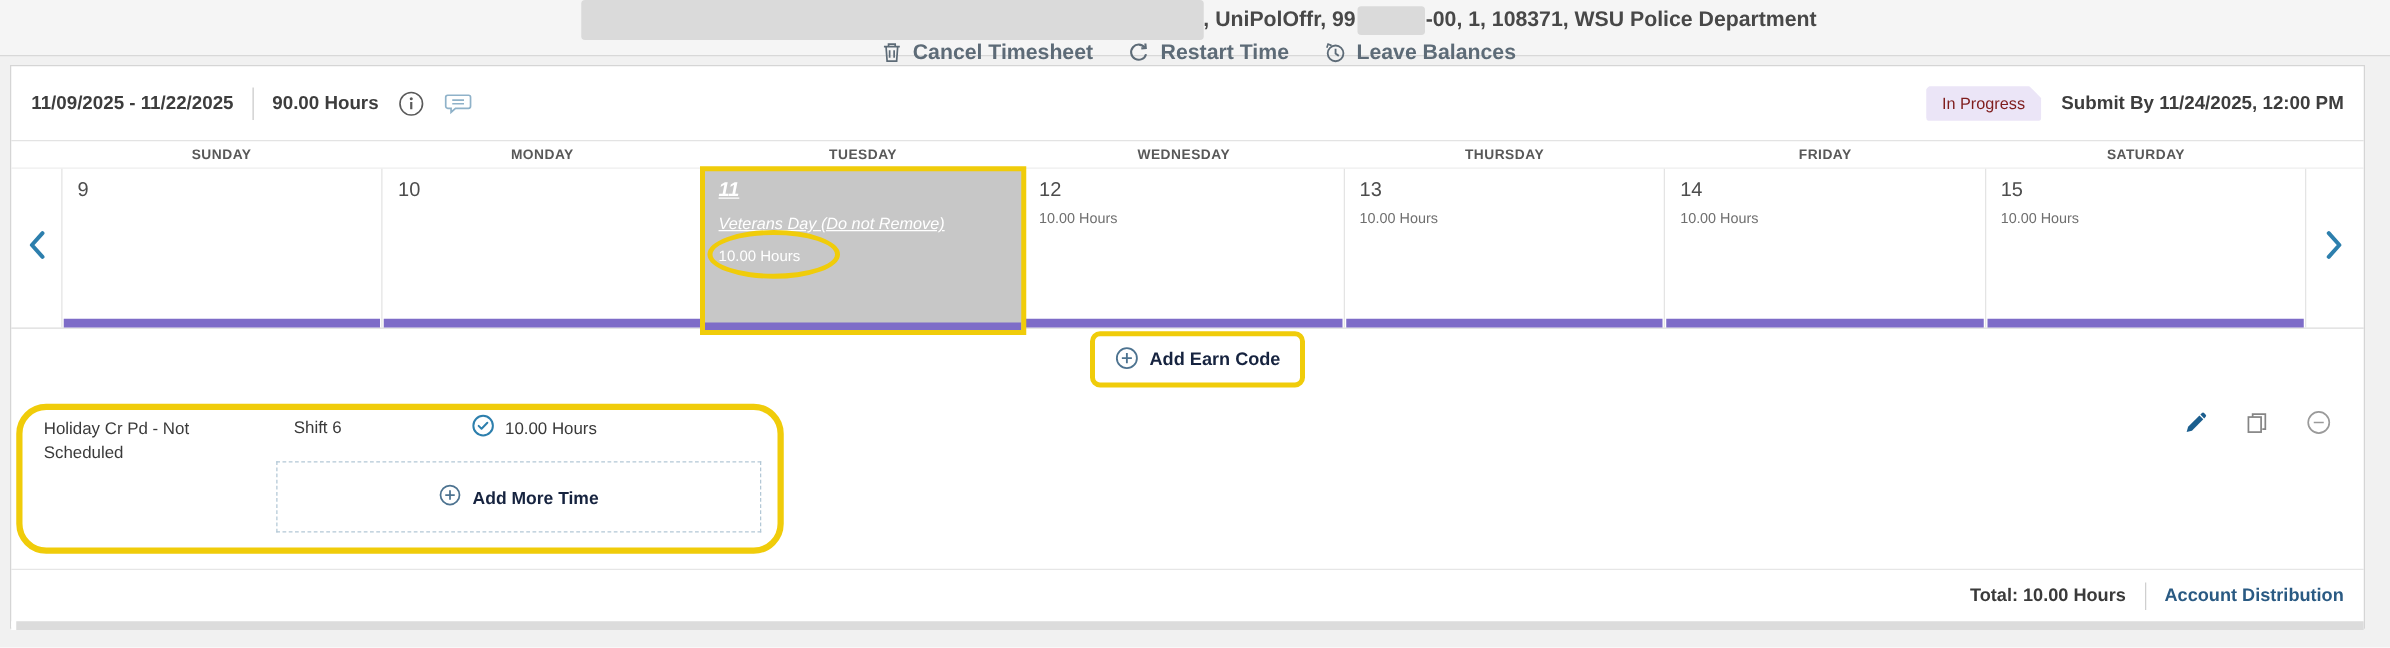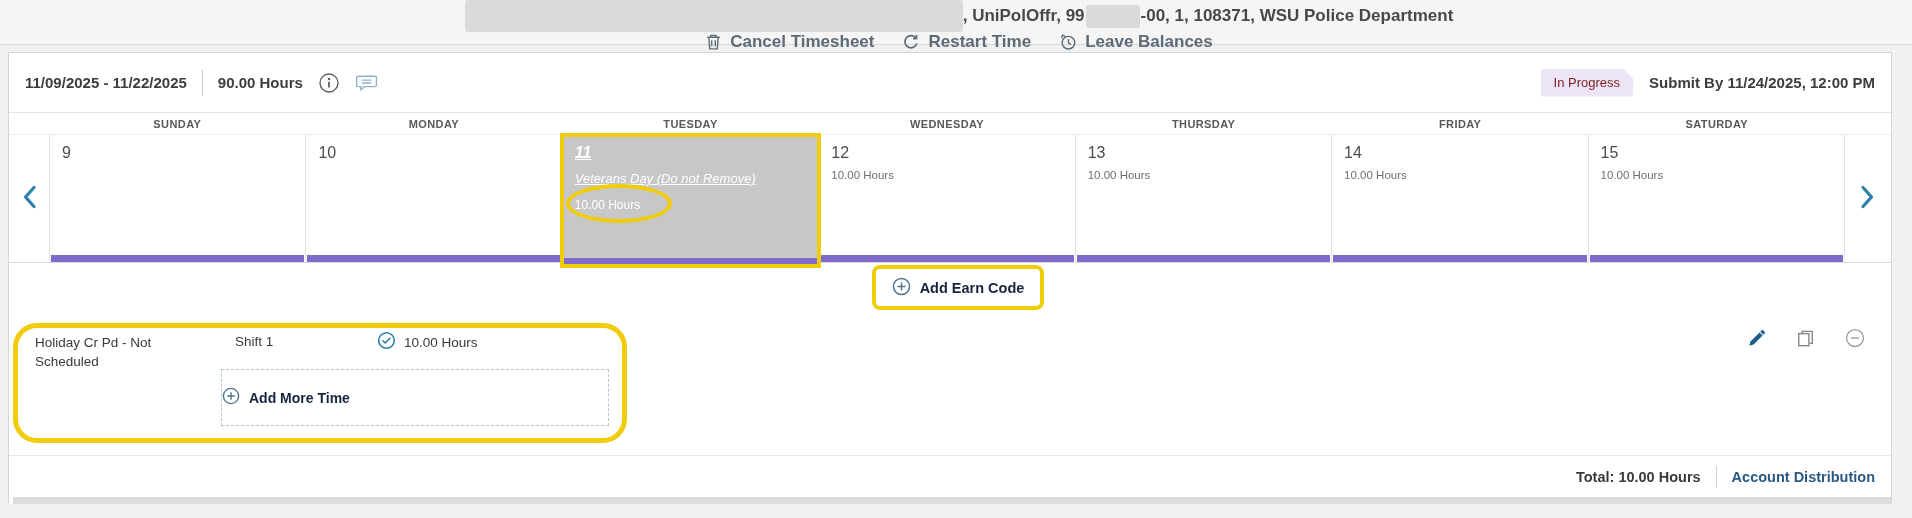--- a/index.html
+++ b/index.html
@@ -75,21 +75,21 @@
   .annot-addearn { position:absolute; left:50%; transform:translateX(-50%); margin-left:8px; top:2px; width:172px; height:45px; border:4px solid #f0cc0a; border-radius:8px; pointer-events:none; }
 
   
   .entry-section { position:relative; height:143px; border-bottom:1px solid #e6e6e6; }
   .annot-entry { position:absolute; left:4px; top:10px; width:614px; height:120px; border:5px solid #f0cc0a; border-radius:24px; pointer-events:none; z-index:3; }
   .earncode { position:absolute; left:26px; top:21px; width:172px; font-size:13.5px; color:#3a3a3a; line-height:1.4; }
   .shift    { position:absolute; left:226px; top:21px; font-size:13.5px; color:#3a3a3a; }
   .hours-cluster { position:absolute; left:368px; top:18px; display:flex; align-items:center; gap:8px; font-size:13.5px; color:#3a3a3a; }
   .addmore-box {
     position:absolute; left:212px; top:56px; width:388px; height:57px;
-    border:1px dashed #b3c8d6; display:flex; align-items:center; justify-content:flex-start; cursor:pointer;
+    border:1px dashed #b3c8d6; display:flex; align-items:center; justify-content:center; cursor:pointer;
   }
   .addmore-inner { display:flex; align-items:center; gap:9px; font-size:14px; font-weight:700; color:#16233f; }
   .entry-icons { position:absolute; top:15px; right:26px; display:flex; align-items:center; gap:30px; }
   .entry-icons > span { cursor:pointer; display:flex; align-items:center; }
 
   
   .total-row { height:41px; display:flex; align-items:center; justify-content:flex-end; gap:15px; padding-right:16px; }
   .total-label { font-size:14.5px; font-weight:700; color:#3a3a3a; }
   .acct-link { font-size:14.5px; font-weight:600; color:#2a5a83; cursor:pointer; }
 
@@ -250,21 +250,21 @@
       </span>
       <span>Add Earn Code</span>
     </div>
     <div class="annot-addearn"></div>
   </div>
 
   <div class="entry-section">
     <div class="annot-entry"></div>
 
     <div class="earncode">Holiday Cr Pd - Not Scheduled</div>
-    <div class="shift">Shift 1</div>
+    <div class="shift">Shift 6</div>
 
     <div class="hours-cluster">
       <span>
         <svg width="19" height="19" viewBox="0 0 18 18" fill="none" stroke="#2d7fad" stroke-width="1.5">
             <circle cx="9" cy="9" r="7.4"></circle>
             <path d="M5.6 9.2l2.2 2.2 4.4-4.6" stroke-linecap="round" stroke-linejoin="round"></path>
           </svg>
       </span>
       <span>10.00 Hours</span>
     </div>

